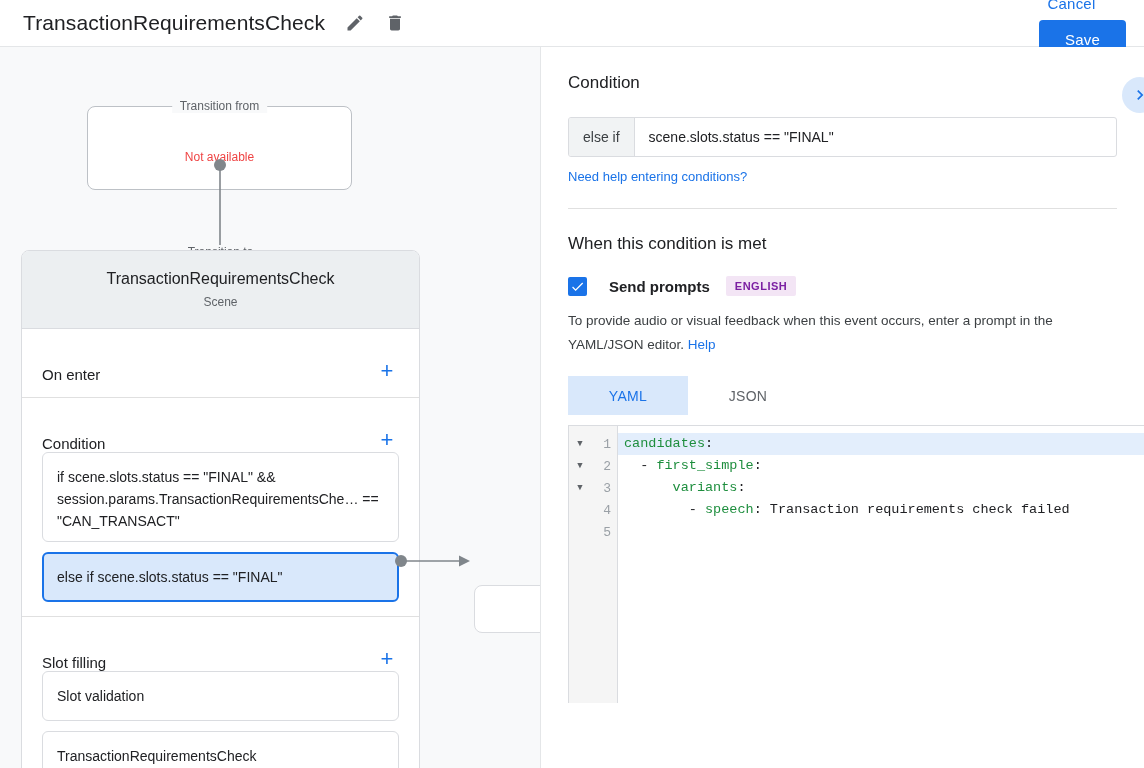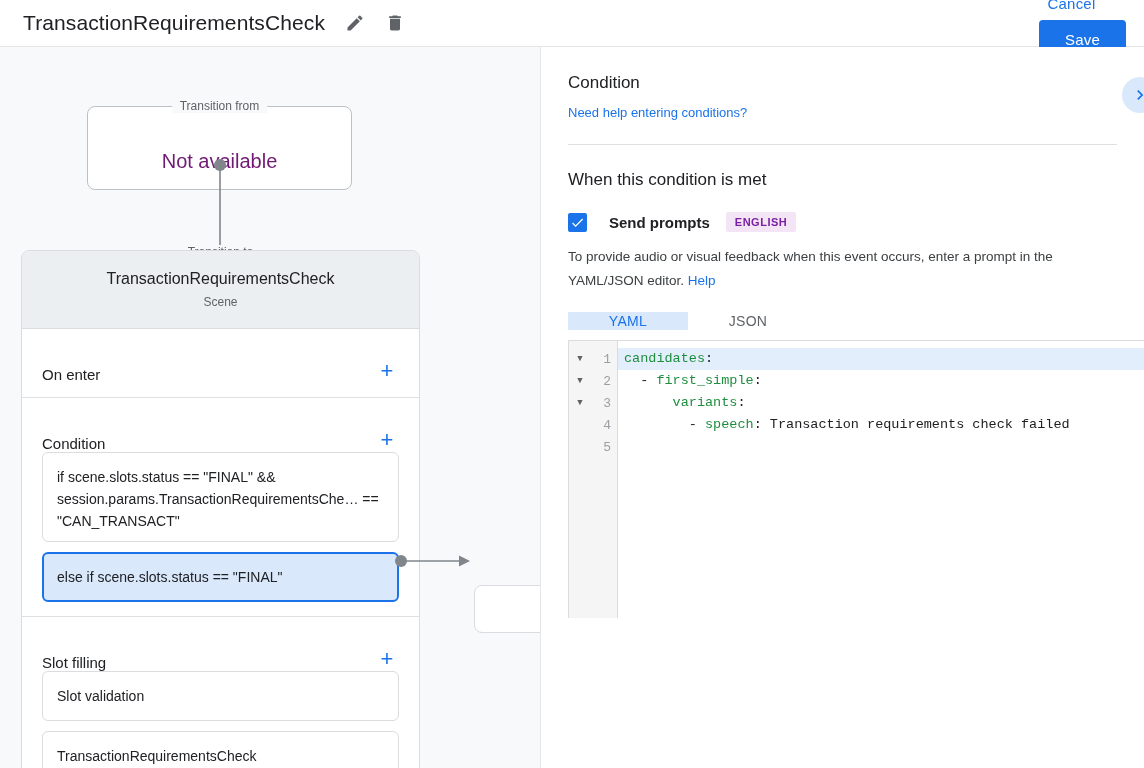--- a/index.html
+++ b/index.html
@@ -68,21 +68,21 @@
   .flow-legend {
     position: absolute; top: -8px; left: 50%; transform: translateX(-50%);
     background: #f8f9fa; padding: 0 8px;
     font-size: 12px; color: #5f6368; white-space: nowrap;
   }
   #transition-from-box {
     left: 87px; top: 34px; width: 265px; height: 84px; margin-top: 25px;
   }
   #transition-from-text {
     position: absolute; left: 0; right: 0; top: 43px;
-    text-align: center; font-size: 20px; color: #701a75;
+    text-align: center; font-size: 12px; color: #ef4444;
   }
 
   
   #flow-arrow { position: absolute; left: 200px; top: 112px; width: 40px; height: 110px; }
 
   
   #transition-to-card {
     position: absolute; left: 21px; top: 203px; width: 399px; height: 560px;
     border: 1px solid #dadce0; border-radius: 8px;
     background: #ffffff; overflow: hidden;
@@ -188,21 +188,21 @@
   }
   #prompt-desc {
     margin-top: 13px; font-size: 13.5px; color: #3c4043; line-height: 24px;
     max-width: 552px;
   }
   #prompt-desc a { color: #1a73e8; text-decoration: none; cursor: pointer; }
 
   
   #editor-tabs { margin-top: 19px; display: flex; }
   .etab {
-    height: 18px; min-width: 120px; padding: 0 18px;
+    height: 39px; min-width: 120px; padding: 0 18px;
     display: flex; align-items: center; justify-content: center;
     font-size: 14px; color: #5f6368; cursor: pointer; letter-spacing: .3px;
   }
   .etab.active { background: #d9e8fb; color: #1a73e8; }
 
   
   #code-editor {
     margin-top: 10px; margin-left: 27px; width: 590px;
     height: 278px;
     border-top: 1px solid #dadce0; border-left: 1px solid #dadce0;
@@ -317,20 +317,24 @@
 
   <div id="condition-section">
     <div class="panel-h">Condition</div>
 
     <div id="expand-button">
       <svg width="20" height="20" viewBox="0 0 24 24" fill="#1a73e8">
           <path d="M8.59 16.59 13.17 12 8.59 7.41 10 6l6 6-6 6z"></path>
         </svg>
     </div>
 
+    <div id="cond-input-row">
+      <div id="cond-prefix">else if</div>
+      <input id="cond-value" type="text" value="scene.slots.status == &quot;FINAL&quot;" style="">
+    </div>
 
     <a id="cond-help-link">Need help entering conditions?</a>
 
     <div id="section-divider"></div>
   </div>
 
   <div id="met-section">
     <div class="panel-h">When this condition is met</div>
 
 

